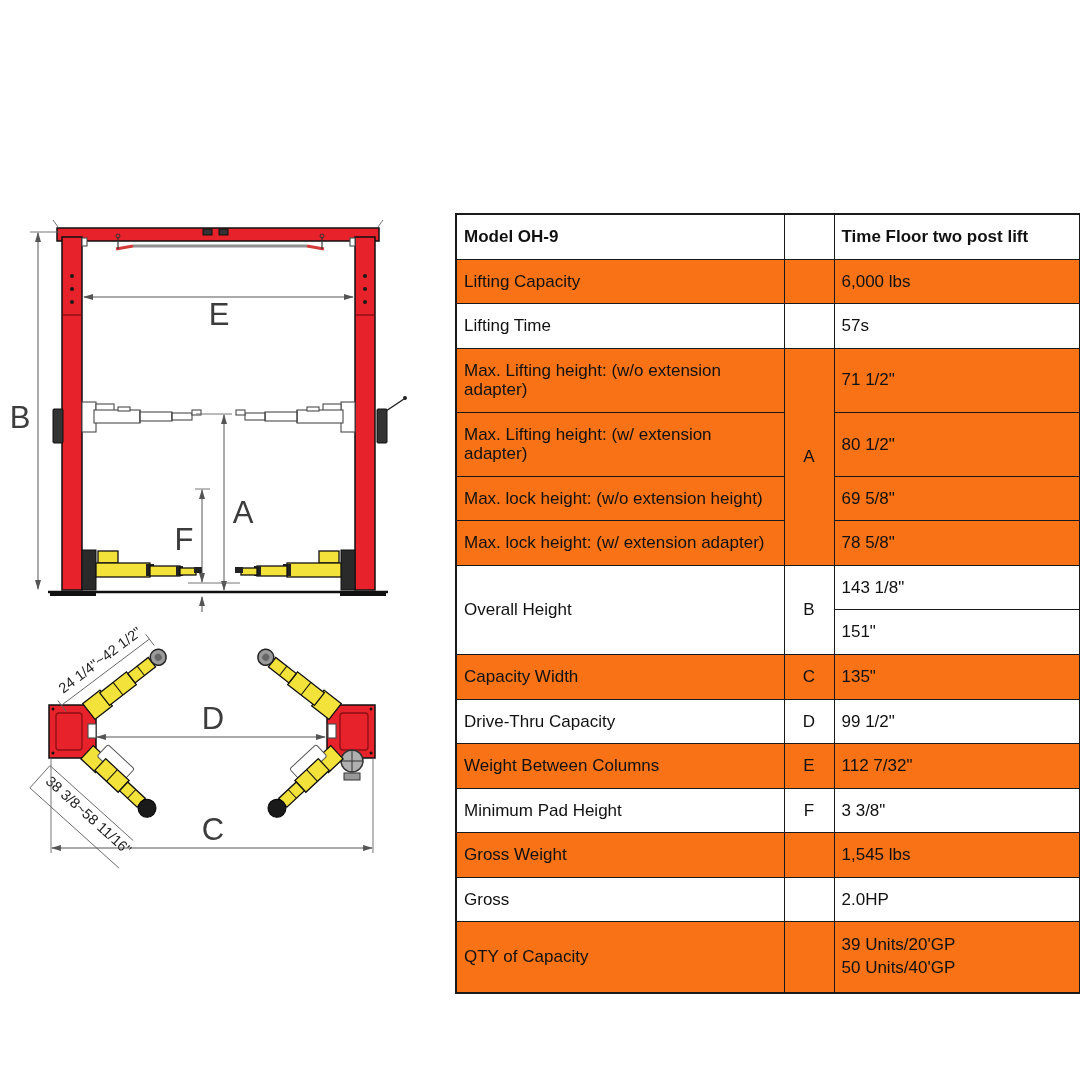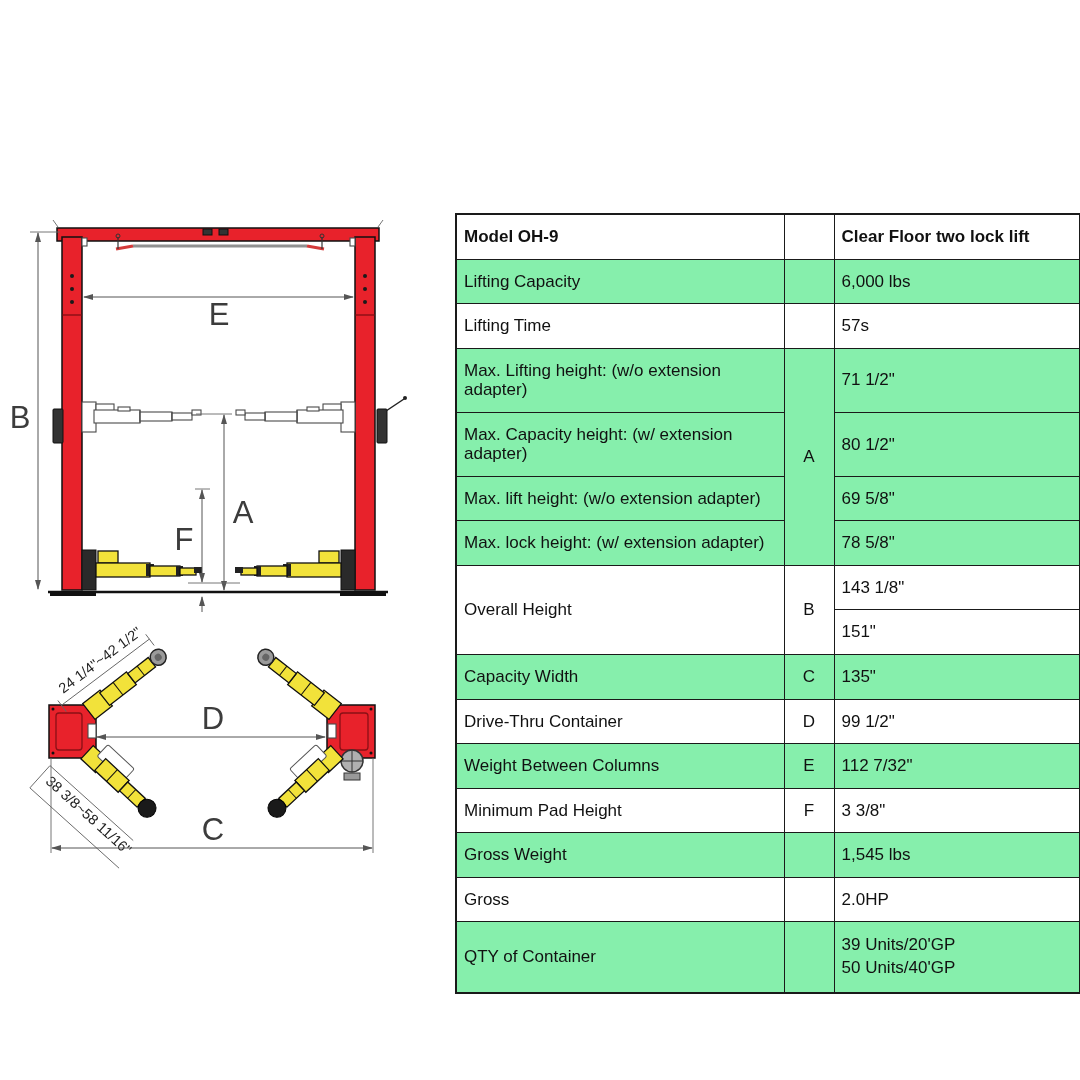--- a/index.html
+++ b/index.html
@@ -17,21 +17,21 @@
   .thin{stroke:#666;stroke-width:0.9;fill:none;}
   .dl{font-family:"Liberation Sans",sans-serif;font-size:31px;fill:#3c3c3c;text-anchor:middle;}
   .rl{font-family:"Liberation Sans",sans-serif;font-size:14.5px;fill:#222;text-anchor:middle;}
 
   
   table.spec{position:absolute;left:455px;top:213px;width:624px;border-collapse:collapse;table-layout:fixed;border:2px solid #1a1a1a;}
   table.spec td{border:1px solid #1a1a1a;font-size:17px;color:#111;padding:12px 7px;height:38px;box-sizing:border-box;overflow:hidden;vertical-align:middle;line-height:1.15;}
   table.spec col.c-label{width:328px;}
   table.spec col.c-letter{width:50px;}
   table.spec col.c-value{width:246px;}
-  table.spec .pink{background:#86efac;}
+  table.spec .pink{background:#f97316;}
   table.spec .letter{text-align:center;padding:0;}
   table.spec .hdr{font-weight:bold;}
   table.spec tr.qtyrow td{height:59px;line-height:1.35;}
 </style>
 </head>
 <body>
 
 <div class="page">
 
   <svg class="diagram" width="450" height="680" viewBox="0 200 450 680">
@@ -223,64 +223,64 @@
   <table class="spec">
     <colgroup>
         <col class="c-label">
         <col class="c-letter">
         <col class="c-value">
       </colgroup>
     <tbody>
       <tr>
         <td class="hdr">Model OH-9</td>
         <td class="letter"></td>
-        <td class="hdr">Clear Floor two lock lift</td>
+        <td class="hdr">Time Floor two post lift</td>
       </tr>
       <tr class="">
         <td class="pink">Lifting Capacity</td>
         <td class="pink letter"></td>
         <td class="pink">6,000 lbs</td>
       </tr>
       <tr>
         <td>Lifting Time</td>
         <td class="letter"></td>
         <td>57s</td>
       </tr>
       <tr>
         <td class="pink">Max. Lifting height: (w/o extension adapter)</td>
         <td class="pink letter" rowspan="4">A</td>
         <td class="pink">71 1/2"</td>
       </tr>
       <tr>
-        <td class="pink">Max. Capacity height:  (w/ extension adapter)</td>
+        <td class="pink">Max. Lifting height:  (w/ extension adapter)</td>
         <td class="pink">80 1/2"</td>
       </tr>
       <tr>
-        <td class="pink">Max. lift height:  (w/o extension adapter)</td>
+        <td class="pink">Max. lock height:  (w/o extension height)</td>
         <td class="pink">69 5/8"</td>
       </tr>
       <tr>
         <td class="pink">Max. lock height:  (w/ extension adapter)</td>
         <td class="pink">78 5/8"</td>
       </tr>
       <tr>
         <td rowspan="2">Overall Height</td>
         <td class="letter" rowspan="2">B</td>
         <td>143 1/8"</td>
       </tr>
       <tr>
         <td>151"</td>
       </tr>
       <tr>
         <td class="pink">Capacity Width</td>
         <td class="pink letter">C</td>
         <td class="pink">135"</td>
       </tr>
       <tr>
-        <td>Drive-Thru Container</td>
+        <td>Drive-Thru Capacity</td>
         <td class="letter">D</td>
         <td>99 1/2"</td>
       </tr>
       <tr>
         <td class="pink">Weight Between Columns</td>
         <td class="pink letter">E</td>
         <td class="pink">112 7/32"</td>
       </tr>
       <tr>
         <td>Minimum Pad Height</td>
@@ -291,21 +291,21 @@
         <td class="pink">Gross Weight</td>
         <td class="pink letter"></td>
         <td class="pink">1,545 lbs</td>
       </tr>
       <tr>
         <td>Gross</td>
         <td class="letter"></td>
         <td>2.0HP</td>
       </tr>
       <tr class="qtyrow">
-        <td class="pink">QTY of Container</td>
+        <td class="pink">QTY of Capacity</td>
         <td class="pink letter"></td>
         <td class="pink">
           <span>39 Units/20'GP</span><br>
           <span>50 Units/40'GP</span>
         </td>
       </tr>
     </tbody>
   </table>
 </div>
 

